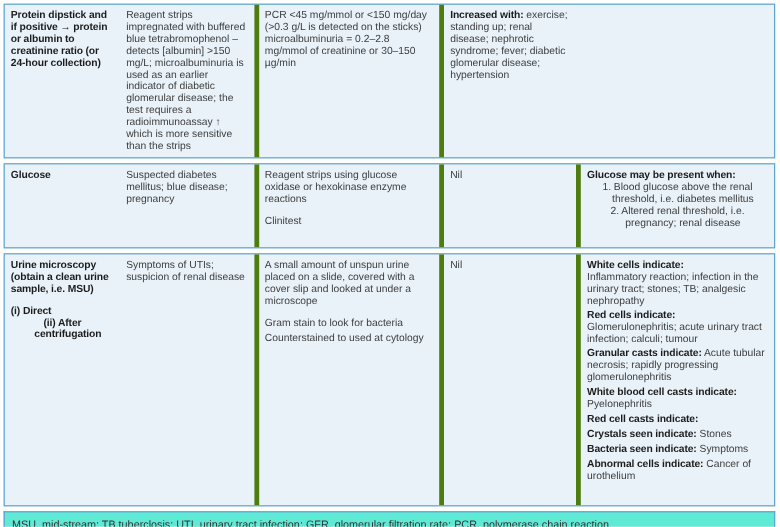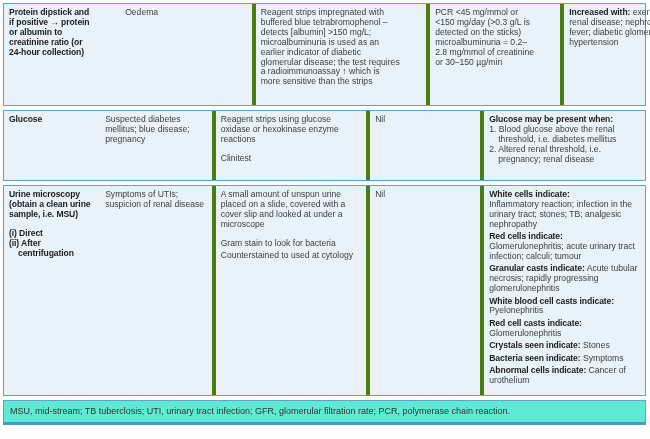--- a/index.html
+++ b/index.html
@@ -11,54 +11,51 @@
     font-size:8.6px;line-height:9.9px;
   }
   .trow{
     display:grid;
     grid-template-columns:15% 17.4% 24.1% 17.8% 25.7%;
     background:#e9f2f9;
     border:1.5px solid #5ca3d0;
     box-sizing:border-box;
     margin-bottom:4px;
   }
-  .trow:nth-child(1){min-height:103px;gap:20px;}
+  .trow:nth-child(1){min-height:103px;}
   .trow:nth-child(2){min-height:71px;}
   .trow:nth-child(3){min-height:211px;}
   .cell{padding:4px 5px 4px 5px;box-sizing:border-box;}
   .cell:nth-child(3),.cell:nth-child(4),.cell:nth-child(5){
     border-left:4px solid #4d7c0f;
   }
   .cell p{margin:0;}
   .cell p.gap{margin-top:9px;}
   .cell p.sgap{margin-top:2.5px;}
-  .cell p.hang{padding-left:9px;text-indent:-9px;}
+  .cell p.hang{padding-left:9px;text-indent:-9px;text-align:center;}
   b{font-weight:bold;color:#1c1c1c;letter-spacing:-0.1px;}
   .footnote-box{
     box-sizing:border-box;
     background:#5eead4;
     border:1.5px solid #5ca3d0;
     border-bottom-width:3px;
     border-bottom-color:#4a97c9;
     padding:5px 6px 6px 6px;
     font-size:9px;line-height:10px;
     color:#333333;
   }
 </style>
 </head>
 <body>
 
 <div class="page">
   <div id="table">
       <div class="trow">
         <div class="cell">
           <p><b>Protein dipstick and if positive → protein or albumin to creatinine ratio (or 24-hour collection)</b></p>
-        </div>
-        <div class="cell">
-          <p><span>Oedema</span></p>
         </div>
         <div class="cell">
           <p><span>Reagent strips impregnated with buffered blue tetrabromophenol –detects [albumin] &gt;150 mg/L; microalbuminuria is used as an earlier indicator of diabetic glomerular disease; the test requires a radioimmunoassay ↑ which is more sensitive than the strips</span></p>
         </div>
         <div class="cell">
           <p><span>PCR &lt;45 mg/mmol or &lt;150 mg/day (&gt;0.3 g/L is detected on the sticks) microalbuminuria = 0.2–2.8 mg/mmol of creatinine or 30–150 µg/min</span></p>
         </div>
         <div class="cell">
           <p><b>Increased with:</b><span> exercise; standing up; renal disease; nephrotic syndrome; fever; diabetic glomerular disease; hypertension</span></p>
         </div>
@@ -102,21 +99,20 @@
         </div>
         <div class="cell">
           <p><b>White cells indicate:</b></p>
           <p><span>Inflammatory reaction; infection in the urinary tract; stones; TB; analgesic nephropathy</span></p>
           <p class="sgap"><b>Red cells indicate:</b></p>
           <p><span>Glomerulonephritis; acute urinary tract infection; calculi; tumour</span></p>
           <p class="sgap"><b>Granular casts indicate:</b><span> Acute tubular necrosis; rapidly progressing glomerulonephritis</span></p>
           <p class="sgap"><b>White blood cell casts indicate:</b></p>
           <p><span>Pyelonephritis</span></p>
           <p class="sgap"><b>Red cell casts indicate:</b></p>
-          <p><span>Glomerulonephritis</span></p>
           <p class="sgap"><b>Crystals seen indicate:</b><span> Stones</span></p>
           <p class="sgap"><b>Bacteria seen indicate:</b><span> Symptoms</span></p>
           <p class="sgap"><b>Abnormal cells indicate:</b><span> Cancer of urothelium</span></p>
         </div>
       </div>
     </div>
   <div class="footnote-box">
     <span>MSU, mid-stream; TB tuberclosis; UTI, urinary tract infection; GFR, glomerular filtration rate; PCR, polymerase chain reaction.</span>
   </div>
 </div>

